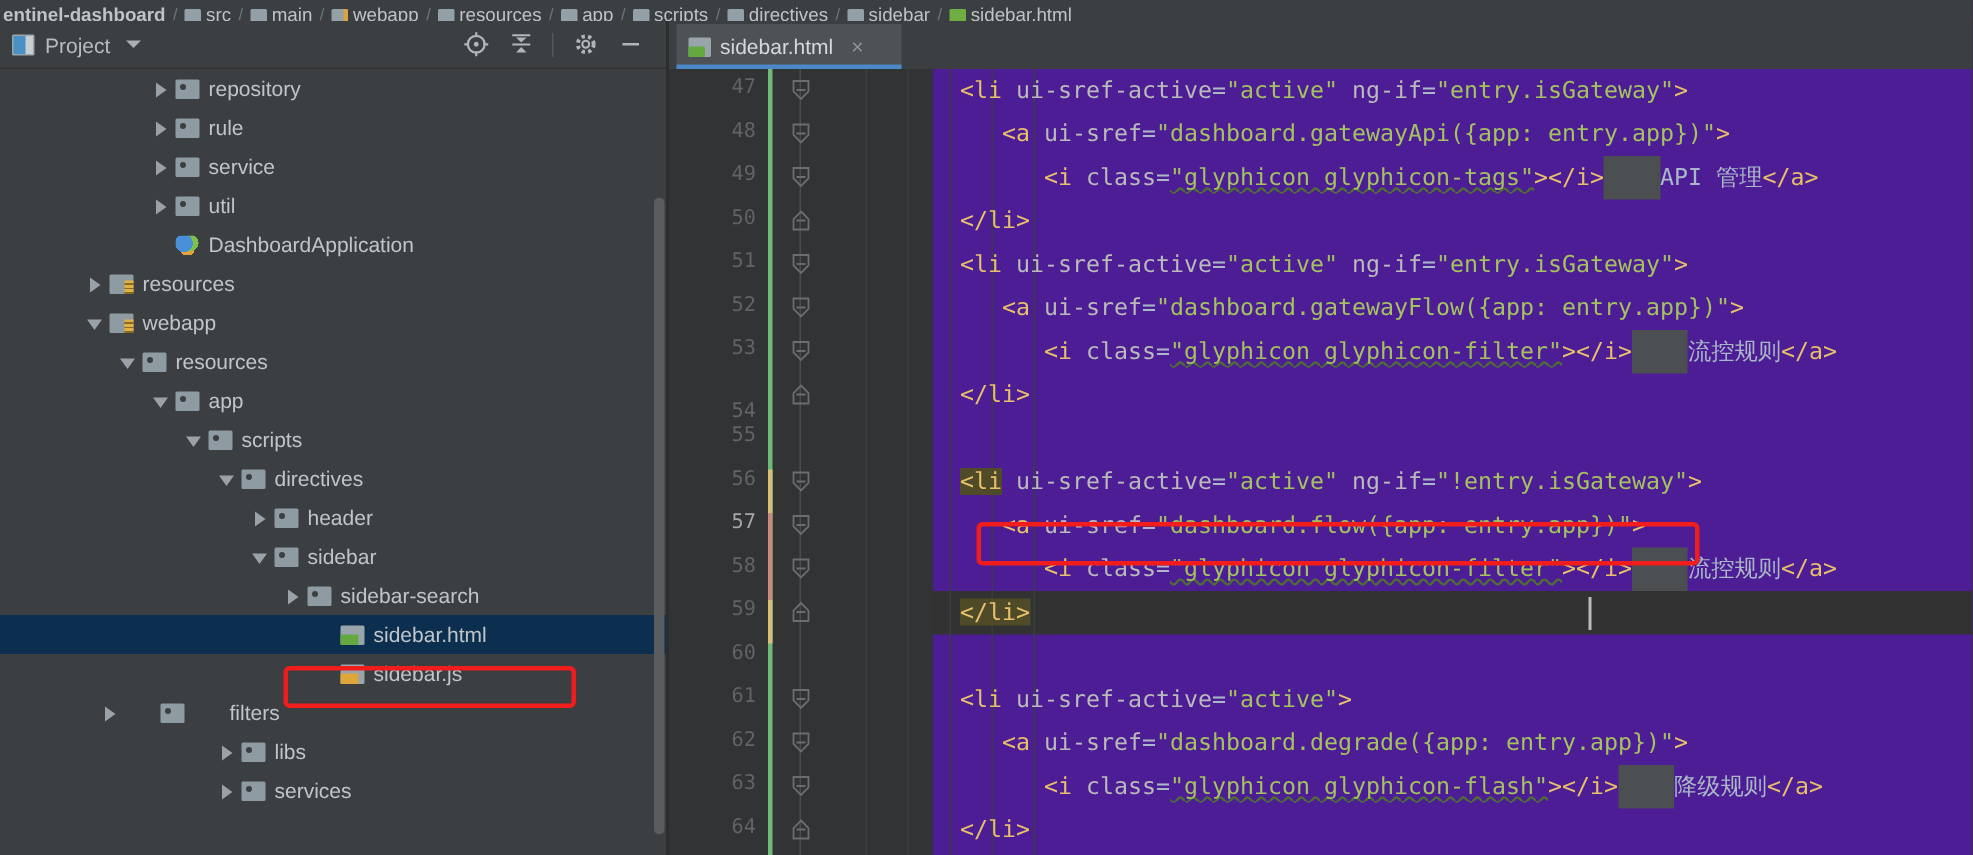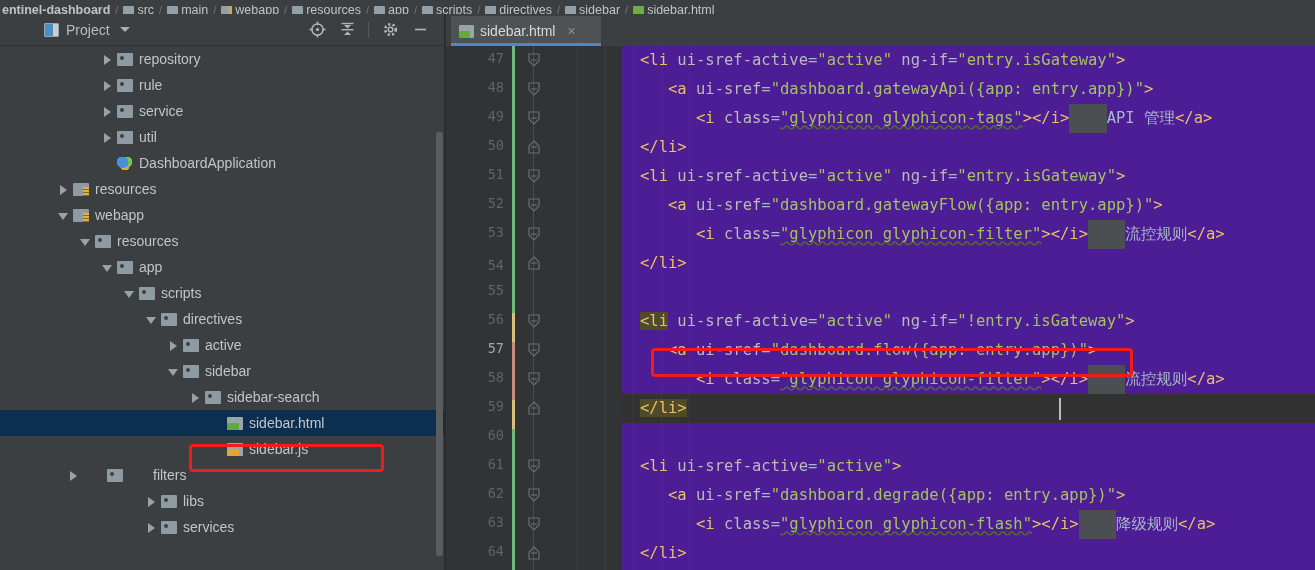--- a/index.html
+++ b/index.html
@@ -26,21 +26,21 @@
   .ic-folder-res { background:#93a0a8; box-shadow: inset -3px 0 0 #d9a441; }
   .ic-html { background:#6fae43; }
   .bc-bold { font-weight:bold; color:#c8ccd0; }
 
   
   .proj-panel { position:absolute; left:0; top:14px; width:444px; height:556px; background:#3c3f41; }
   .proj-header {
     position:relative; height:32px; display:flex; align-items:center;
     background:#3c3f41; border-bottom:1px solid #2f3133;
   }
-  .proj-title-wrap { display:flex; align-items:center; gap:7px; padding-left:8px;margin-left:36px; }
+  .proj-title-wrap { display:flex; align-items:center; gap:7px; padding-left:8px; }
   .proj-icon {
     width:15px; height:14px; background:#4a90c4; border:1px solid #9aa5ab; border-radius:1px;
     position:relative;
   }
   .proj-icon::after{ content:""; position:absolute; right:0; top:0; width:5px; height:100%; background:#c9ced1;}
   .proj-title { font-size:14px; color:#b5bcc2; }
   .caret-down { width:0;height:0;border-left:5px solid transparent;border-right:5px solid transparent;border-top:5px solid #a8b0b5; margin-left:3px;}
   .proj-tools { margin-left:auto; display:flex; align-items:center; gap:2px; padding-right:10px;}
   .tool-btn { width:28px;height:26px;display:flex;align-items:center;justify-content:center;}
   .tool-sep { width:1px; height:16px; background:#55585a; margin:0 5px;}
@@ -271,21 +271,21 @@
           <span class="rlabel">scripts</span>
         </div>
         <div class="row" style="padding-left: 146px;">
           <span class="arrow open"></span>
           <span class="ficon f-plain"></span>
           <span class="rlabel">directives</span>
         </div>
         <div class="row" style="padding-left: 168px;">
           <span class="arrow closed"></span>
           <span class="ficon f-plain"></span>
-          <span class="rlabel">active</span>
+          <span class="rlabel">header</span>
         </div>
         <div class="row" style="padding-left: 168px;">
           <span class="arrow open"></span>
           <span class="ficon f-plain"></span>
           <span class="rlabel">sidebar</span>
         </div>
         <div class="row" style="padding-left: 190px;">
           <span class="arrow closed"></span>
           <span class="ficon f-plain"></span>
           <span class="rlabel">sidebar-search</span>
@@ -338,21 +338,21 @@
         <div class="vcs-mod" style="top:354px;height:29px;background:#d8c07a;"></div>
         <div class="foldline"></div>
         <div id="lnums">
             <div class="lnum" style="top: 4px;">47</div>
             <div class="lnum" style="top: 33px; text-align: right;">48</div>
             <div class="lnum" style="top: 62px;">49</div>
             <div class="lnum" style="top: 91px;">50</div>
             <div class="lnum" style="top: 120px;">51</div>
             <div class="lnum" style="top: 149px;">52</div>
             <div class="lnum" style="top: 178px;">53</div>
-            <div class="lnum" style="top: 211px;">54</div>
+            <div class="lnum" style="top: 220px;">54</div>
             <div class="lnum" style="top: 236px;">55</div>
             <div class="lnum" style="top: 265px;">56</div>
             <div class="lnum" style="top: 294px; color: rgb(164, 167, 170);">57</div>
             <div class="lnum" style="top: 323px;">58</div>
             <div class="lnum" style="top: 352px;">59</div>
             <div class="lnum" style="top: 381px;">60</div>
             <div class="lnum" style="top: 410px;">61</div>
             <div class="lnum" style="top: 439px;">62</div>
             <div class="lnum" style="top: 468px;">63</div>
             <div class="lnum" style="top: 497px;">64</div>

